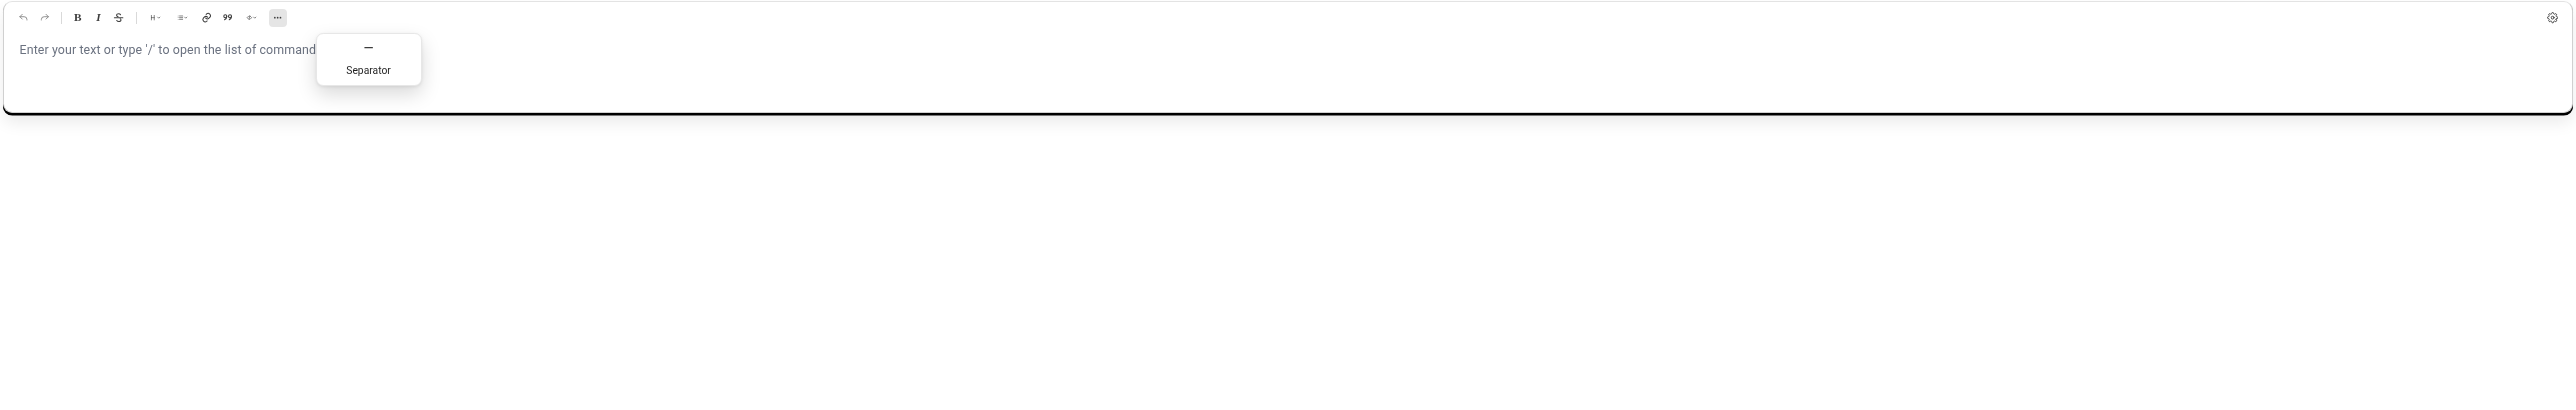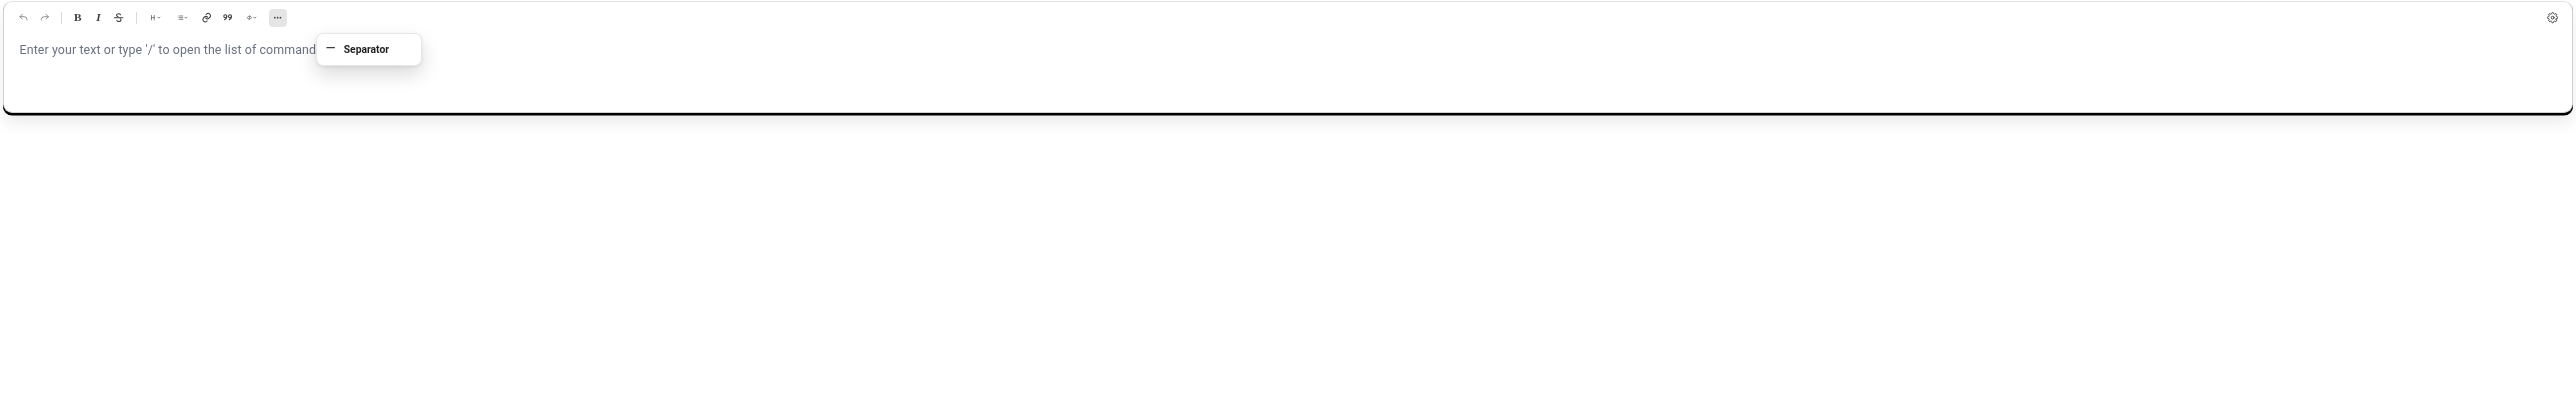--- a/index.html
+++ b/index.html
@@ -82,21 +82,22 @@
     box-shadow: var(--shadow);
   }
   .menu-item {
     display: flex; align-items: center;
     gap: 7.2px;
     padding: 4.1px 5.2px 4.1px 4.1px;
     border-radius: 4.1px;
     cursor: pointer;
     color: var(--text);
     font-size: 10.3px;
-    font-weight: 700;
+    font-weight: 400;
+    flex-direction: column;
   }
   .menu-item svg { width: 11.3px; height: 11.3px; color: var(--icon); }
 
   .bold-label {
     font-weight: 800; font-size: 11.3px; line-height: 1; font-family: Georgia, serif;
   }
   .italic-label {
     font-style: italic; font-weight: 700; font-size: 11.3px; font-family: Georgia, serif; line-height: 1;
   }
 </style>

